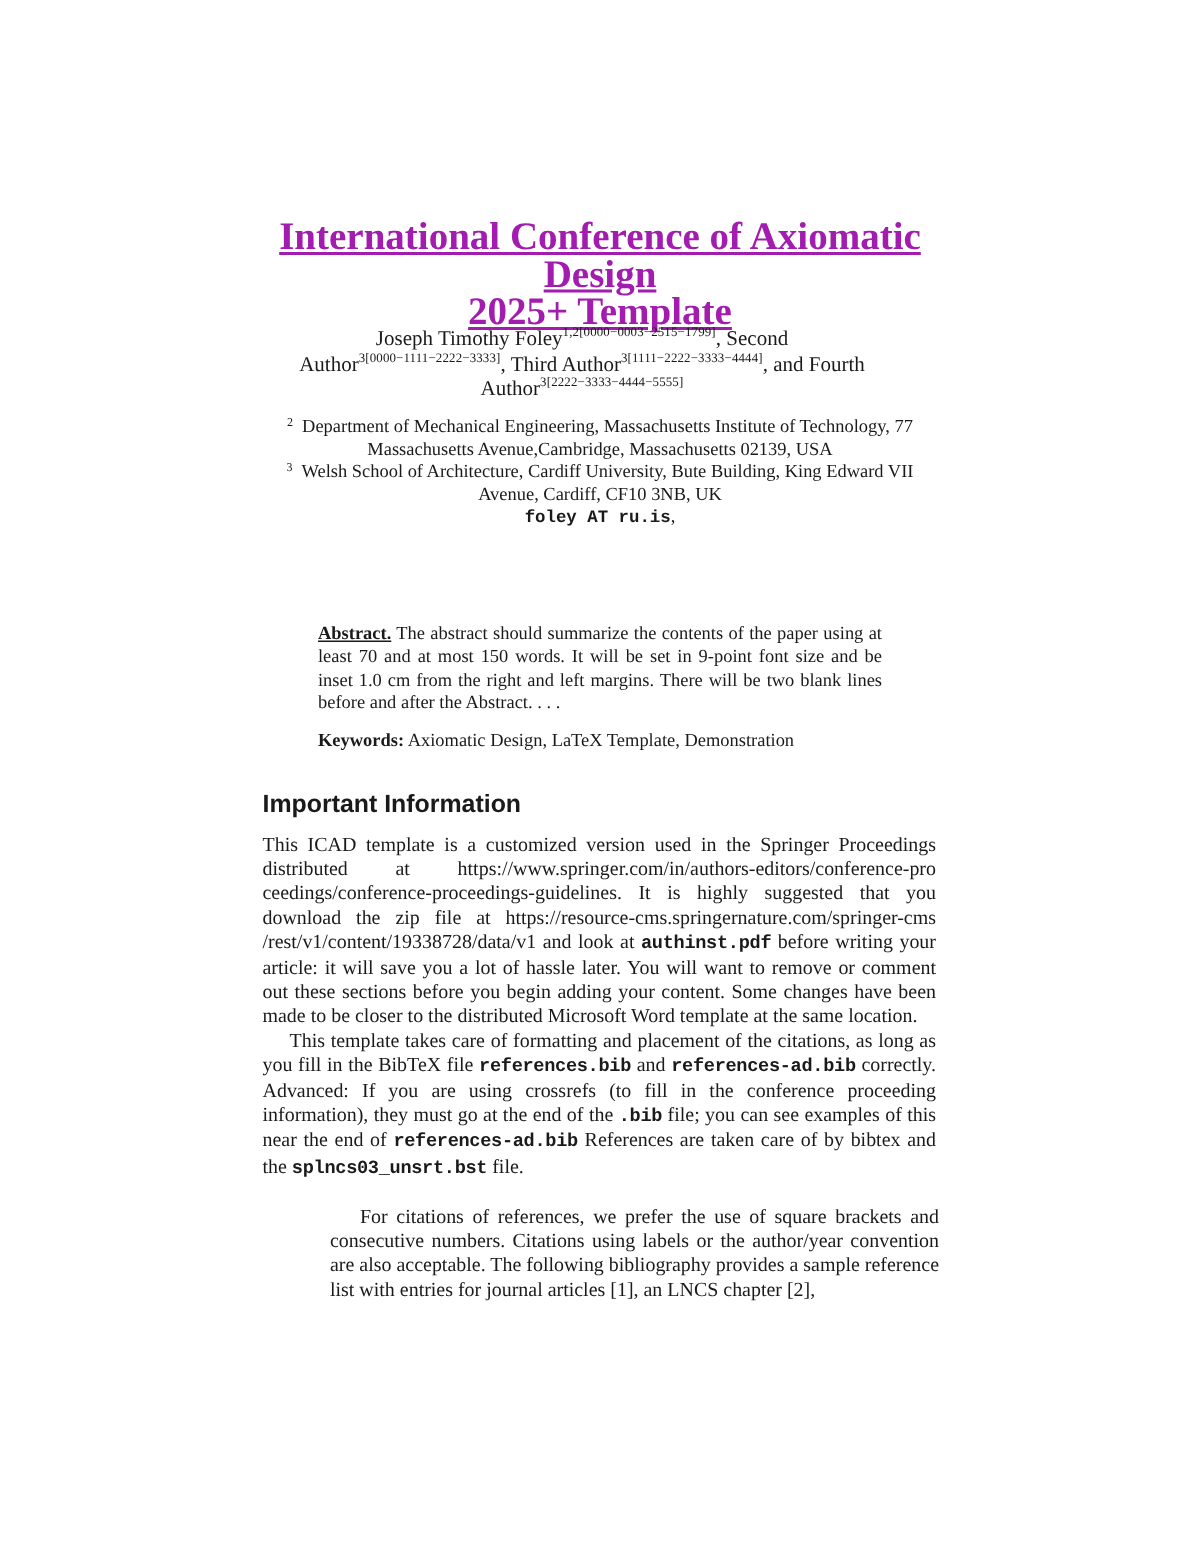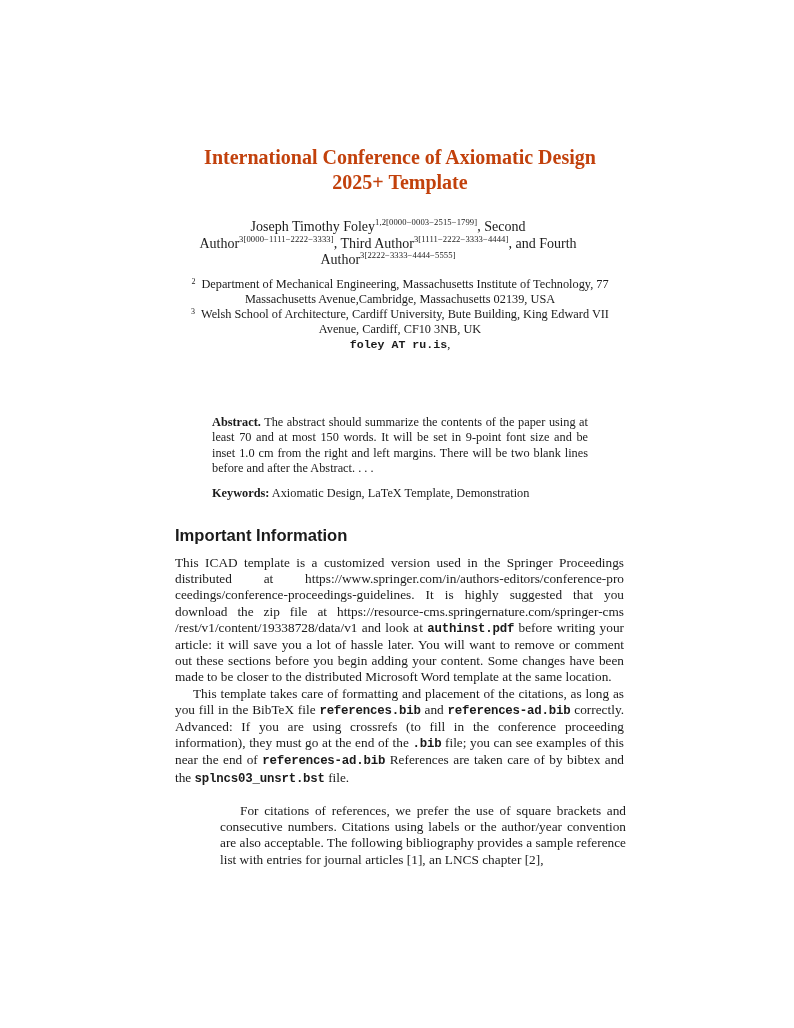--- a/index.html
+++ b/index.html
@@ -7,42 +7,42 @@
     width: 794px; height: 1028px; position: relative; overflow: hidden;
     font-family: "DejaVu Serif", "Liberation Serif", serif;
     color: #1a1a1a;
   }
   .page { position: absolute; left: 0; top: 0; width: 794px; height: 1028px; background: #fff; }
   .mono { font-family: "Liberation Mono", "DejaVu Sans Mono", monospace; font-weight: bold; font-size: 12.5px; letter-spacing: -0.2px; }
 
   .title {
     position: absolute; left: 150px; width: 500px; top: 145px;
     text-align: center; font-family: "Liberation Serif", serif; font-weight: bold;
-    font-size: 20px; line-height: 25px; color: #c2410c;
+    font-size: 26px; line-height: 25px; color: #a21caf; text-decoration: underline;
   }
   .authors {
     position: absolute; left: 158px; width: 460px; top: 219px;
     text-align: center; font-family: "Liberation Serif", serif; font-size: 14px; line-height: 16.5px;
   }
   .authors sup { font-size: 8.6px; vertical-align: 6px; line-height: 0; letter-spacing: 0.1px; }
 
   .affils {
     position: absolute; left: 172px; width: 456px; top: 277px;
     text-align: center; font-family: "Liberation Serif", serif; font-size: 12.3px; line-height: 14.9px;
   }
   .affils .aff { text-indent: 0; }
   .affils sup { font-size: 8px; vertical-align: 4px; line-height: 0; margin-right: 6px; }
   .affils .email { font-family: "Liberation Mono", monospace; font-weight: bold; font-size: 11.6px; }
 
   .abstract {
     position: absolute; left: 212px; width: 376px; top: 415px;
     font-family: "Liberation Serif", serif; font-size: 12.3px; line-height: 15.4px;
     text-align: justify;
   }
-  .abstract b { font-weight: bold; }
+  .abstract b { font-weight: bold; text-decoration: underline; }
   .keywords {
     position: absolute; left: 212px; width: 376px; top: 486px;
     font-family: "Liberation Serif", serif; font-size: 12.3px; line-height: 15px;
   }
 
   .section-head {
     position: absolute; left: 175px; top: 526px;
     font-family: Liberation Sans, sans-serif; font-weight: bold; font-size: 16.6px; line-height: 20px;
   }
   .body {

